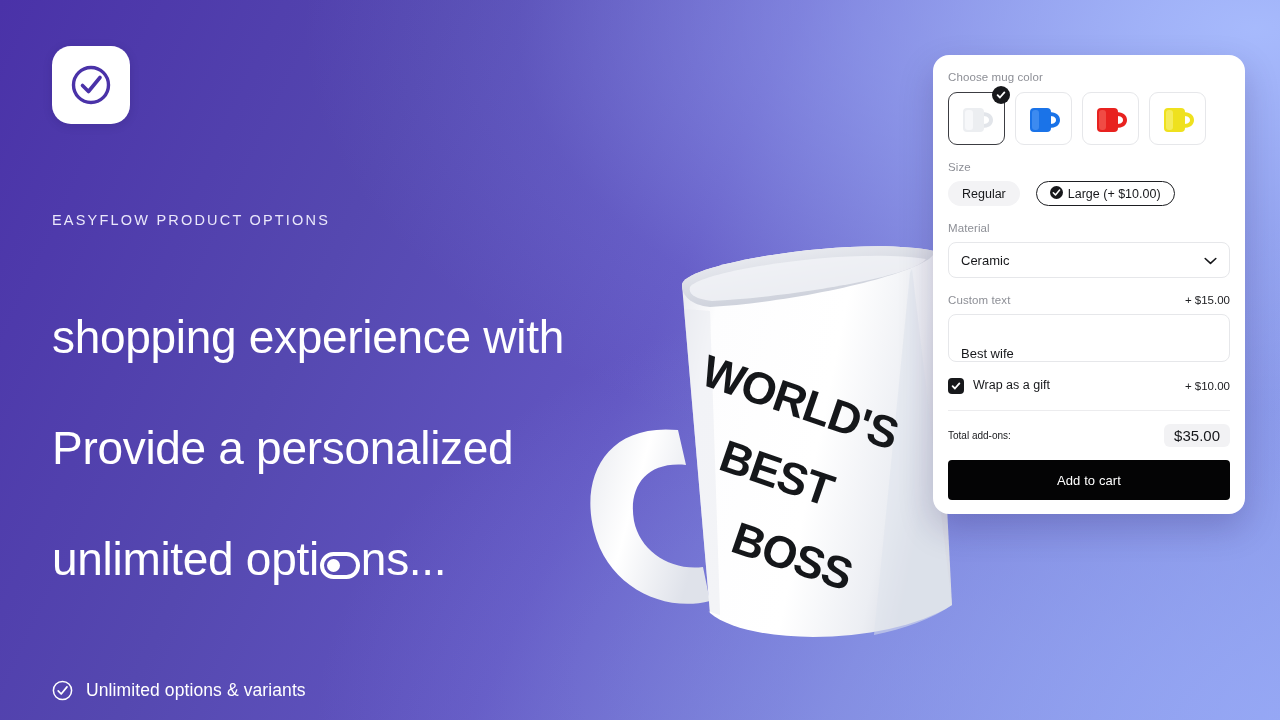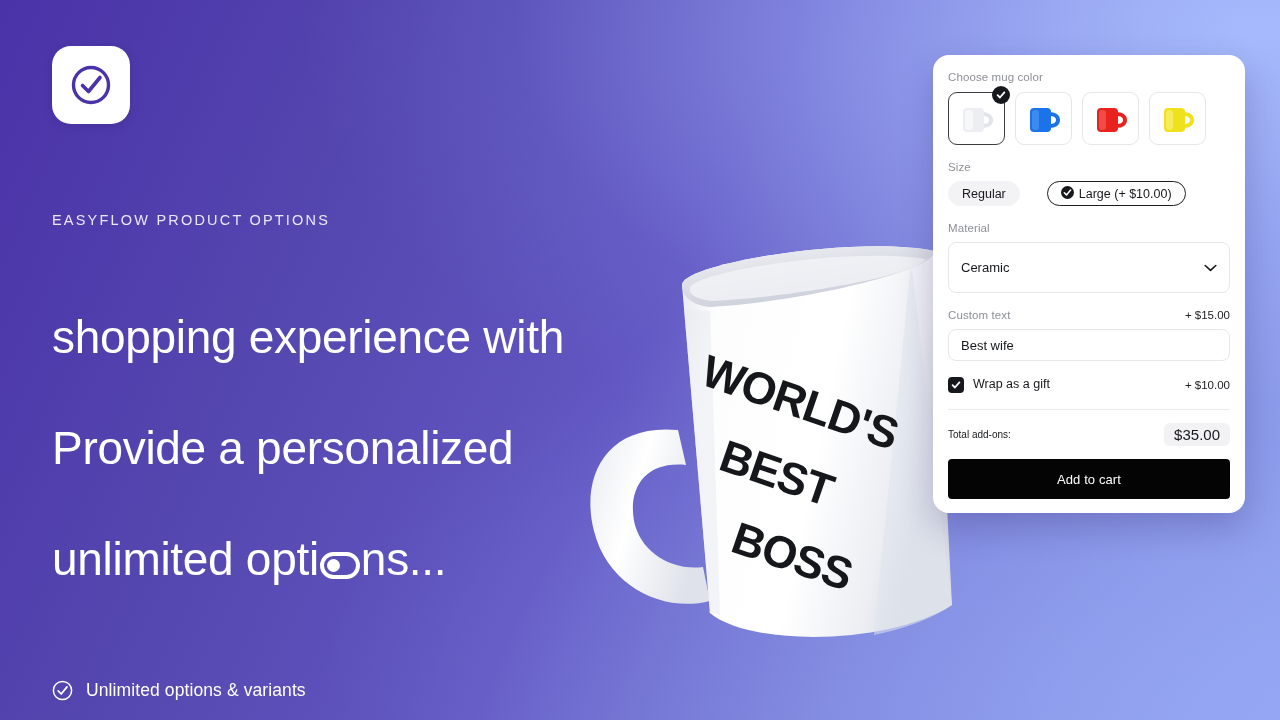--- a/index.html
+++ b/index.html
@@ -95,39 +95,39 @@
     display:flex; align-items:center; justify-content:center;
   }
   .swatch.selected { border:1.6px solid #3c3d42; }
   .swatch-check {
     position:absolute; right:-6px; top:-7px;
     width:18px; height:18px; border-radius:50%; background:#17181b;
     display:flex; align-items:center; justify-content:center;
   }
 
   
-  #size-row { display:flex; gap:27px; margin-top:8px; }
+  #size-row { display:flex; gap:16px; margin-top:8px; }
   .size-btn {
     height:25px; border-radius:13px; display:flex; align-items:center; gap:5px;
     padding:0 13px; font-size:12.5px; color:#17181b; font-weight:500;
     background:#f3f3f5; border:1px solid transparent; white-space:nowrap;
   }
   .size-btn.selected { background:#ffffff; border:1.4px solid #1d1e22; }
 
   
   #material-select {
-    margin-top:8px; height:51px; border:1px solid #e6e7ea; border-radius:8px;
+    margin-top:8px; height:36px; border:1px solid #e6e7ea; border-radius:8px;
     display:flex; align-items:center; justify-content:space-between;
     padding:0 12px; font-size:13px; color:#17181b;
   }
 
   
   #custom-input {
-    margin-top:8px; height:32px; border:1px solid #e6e7ea; border-radius:8px;
-    display:flex; align-items:center; padding:0 12px;
+    margin-top:8px; height:48px; border:1px solid #e6e7ea; border-radius:8px;
+    display:flex; align-items:flex-end; padding:0 12px;
     font-size:13px; color:#17181b;
   }
 
   
   #gift-row {
     margin-top:16px; display:flex; align-items:center; justify-content:space-between;
   }
   .gift-left { display:flex; align-items:flex-start; gap:9px; }
   .cbox {
     width:16px; height:16px; border-radius:4px; background:#17181b;

